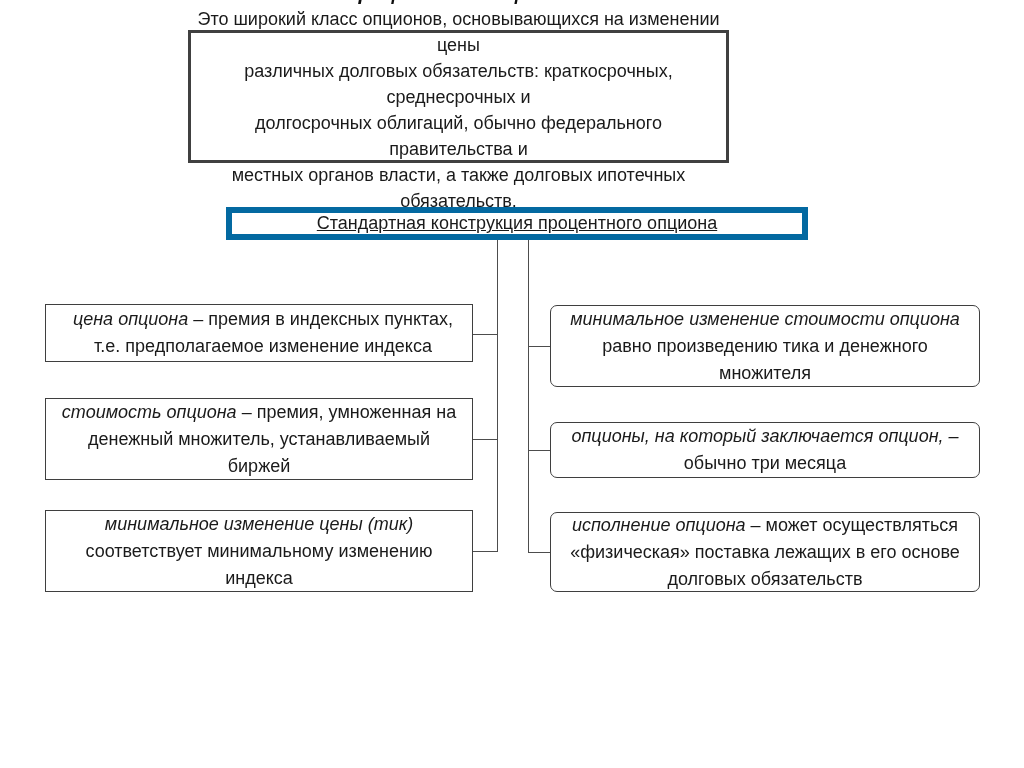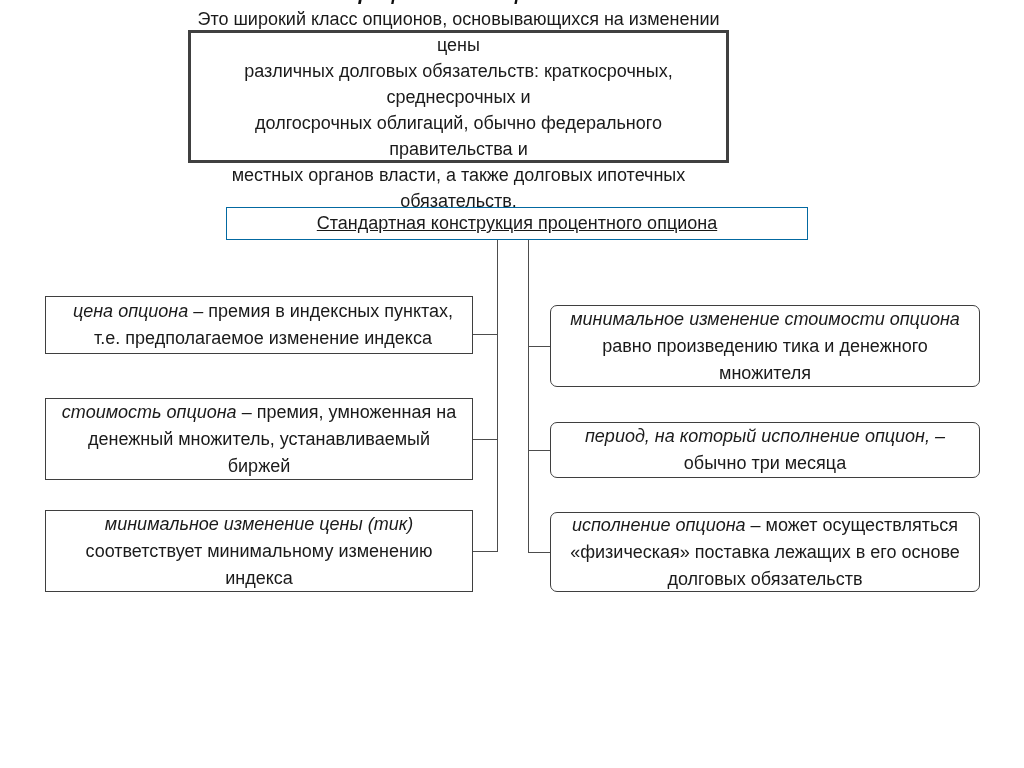--- a/index.html
+++ b/index.html
@@ -38,21 +38,21 @@
   .title-body {
     font-size: 18px;
     line-height: 26px;
     white-space: pre-line;
     color: #1a1a1a;
   }
   .construction-box {
     position: absolute;
     left: 226px; top: 207px;
     width: 582px; height: 33px;
-    border: 1px solid #0369a1;
+    border: 6px solid #0369a1;
     background: #ffffff;
     display: flex;
     align-items: center;
     justify-content: center;
   }
   .construction-label {
     font-size: 18px;
     text-decoration: underline;
     color: #1a1a1a;
   }
@@ -66,21 +66,21 @@
     text-align: center;
     font-size: 18px;
     line-height: 27px;
     padding: 0 6px;
     color: #1a1a1a;
   }
   .def-text { white-space: pre-line; }
   .term { font-style: italic; }
   .box-l { left: 45px; width: 428px; }
   .box-r { left: 550px; width: 430px; border-radius: 7px; }
-  .box-l1 { top: 296px; height: 58px; padding-left: 14px; }
+  .box-l1 { top: 304px; height: 58px; padding-left: 14px; }
   .box-l2 { top: 398px; height: 82px; }
   .box-l3 { top: 510px; height: 82px; }
   .box-r1 { top: 305px; height: 82px; }
   .box-r2 { top: 422px; height: 56px; }
   .box-r3 { top: 512px; height: 80px; }
   .line {
     position: absolute;
     background: #4d4d4d;
   }
   .v-line { width: 1px; }
@@ -137,21 +137,21 @@
 биржей</span></div>
   </div>
 
   <div class="def-box box-r box-r1">
     <div class="def-text"><span class="term">минимальное изменение стоимости опциона</span><span>
 равно произведению тика и денежного
 множителя</span></div>
   </div>
 
   <div class="def-box box-r box-r2">
-    <div class="def-text"><span class="term">период, на который исполнение опцион, –</span><span>
+    <div class="def-text"><span class="term">опционы, на который заключается опцион, –</span><span>
 обычно три месяца</span></div>
   </div>
 
   <div class="def-box box-r box-r3">
     <div class="def-text"><span class="term">исполнение опциона</span><span> – может осуществляться
 «физическая» поставка лежащих в его основе
 долговых обязательств</span></div>
   </div>
 
 </div>

